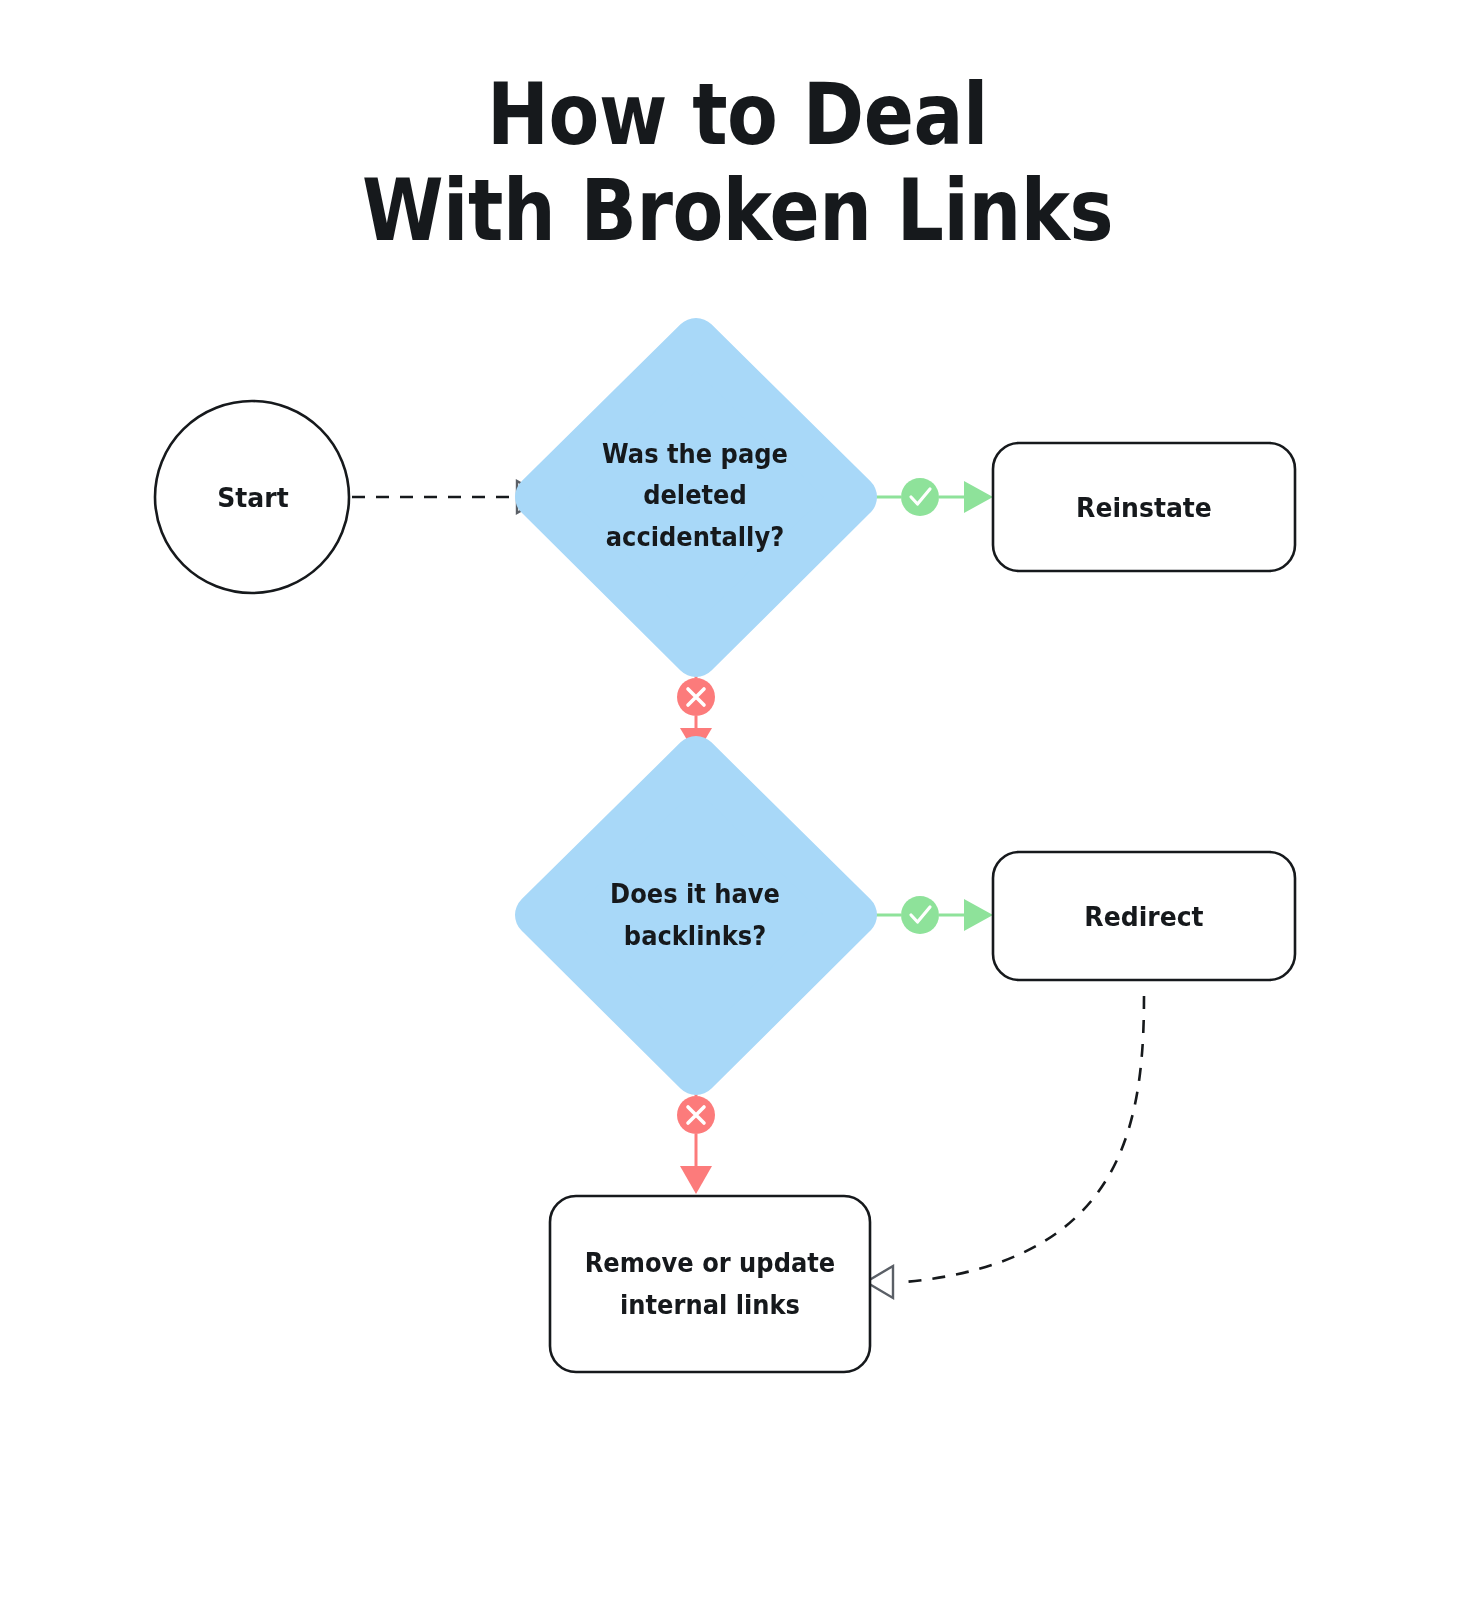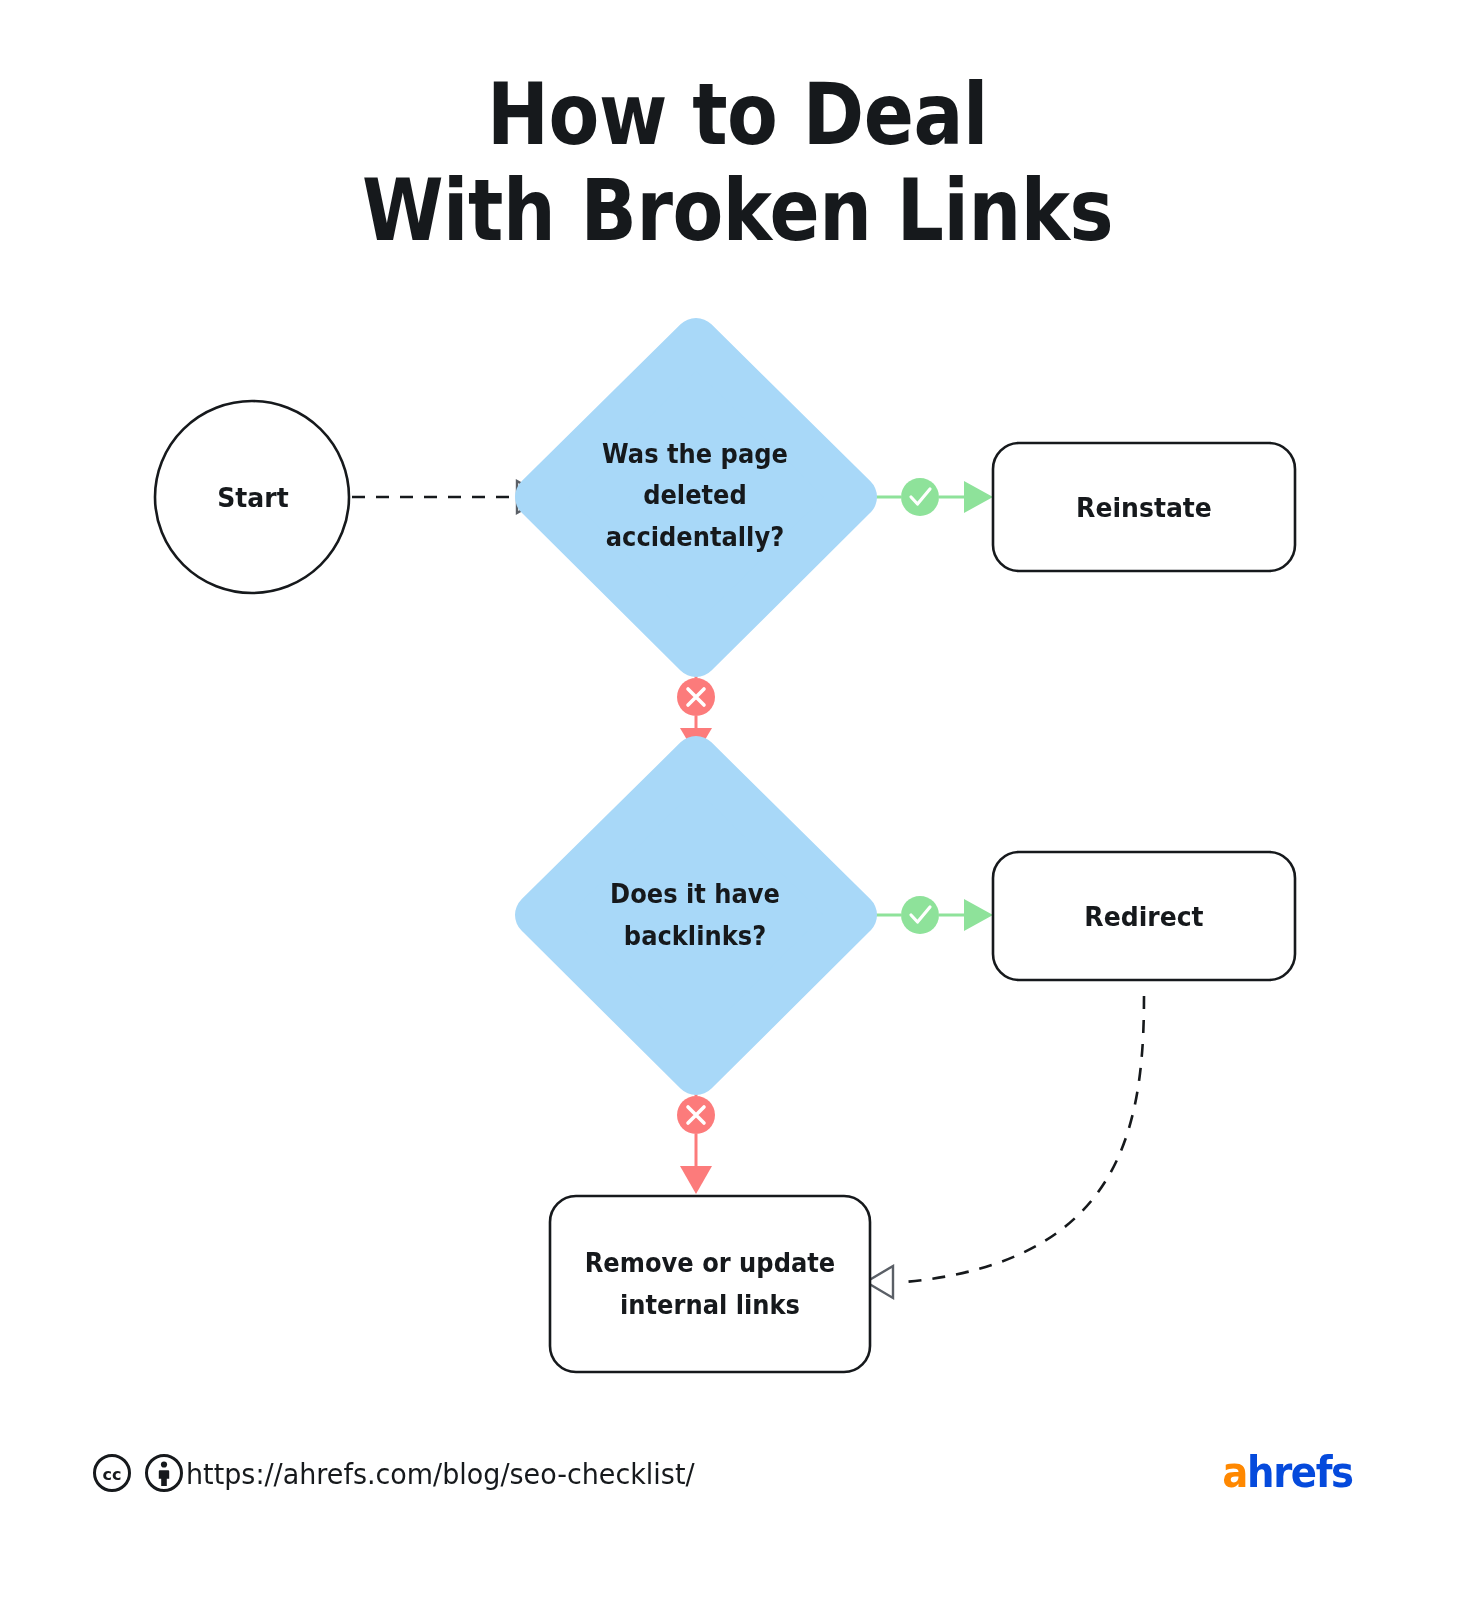--- a/index.html
+++ b/index.html
@@ -189,36 +189,14 @@
   <div class="node-label lbl-d1">Was the page
 deleted
 accidentally?</div>
   <div class="node-label lbl-rein">Reinstate</div>
   <div class="node-label lbl-d2">Does it have
 backlinks?</div>
   <div class="node-label lbl-redir">Redirect</div>
   <div class="node-label lbl-remove">Remove or update
 internal links</div>
 
-  <div class="footer">
-
-    <div class="cc-icons">
-
-      <svg width="40" height="40" viewBox="0 0 40 40">
-        <circle cx="20" cy="20" r="17.5" fill="#ffffff" stroke="#16191c" stroke-width="3"></circle>
-        <text x="20" y="26.5" text-anchor="middle" font-family="DejaVu Sans, sans-serif" font-size="16" font-weight="700" fill="#16191c">cc</text>
-      </svg>
-
-      <svg width="40" height="40" viewBox="0 0 40 40">
-        <circle cx="20" cy="20" r="17.5" fill="#ffffff" stroke="#16191c" stroke-width="3"></circle>
-        <circle cx="20" cy="11.5" r="3.1" fill="#16191c"></circle>
-        <path d="M15.8 17.2 h8.4 a1 1 0 0 1 1 1 v7.6 h-2.4 v7.2 h-5.6 v-7.2 h-2.4 v-7.6 a1 1 0 0 1 1 -1 z" fill="#16191c"></path>
-      </svg>
-    </div>
-
-    <div class="cc-url">https://ahrefs.com/blog/seo-checklist/</div>
-
-    <div class="brand">
-      <span class="a">a</span><span class="rest">hrefs</span>
-    </div>
-  </div>
 
 </div>
 
 </body></html>

